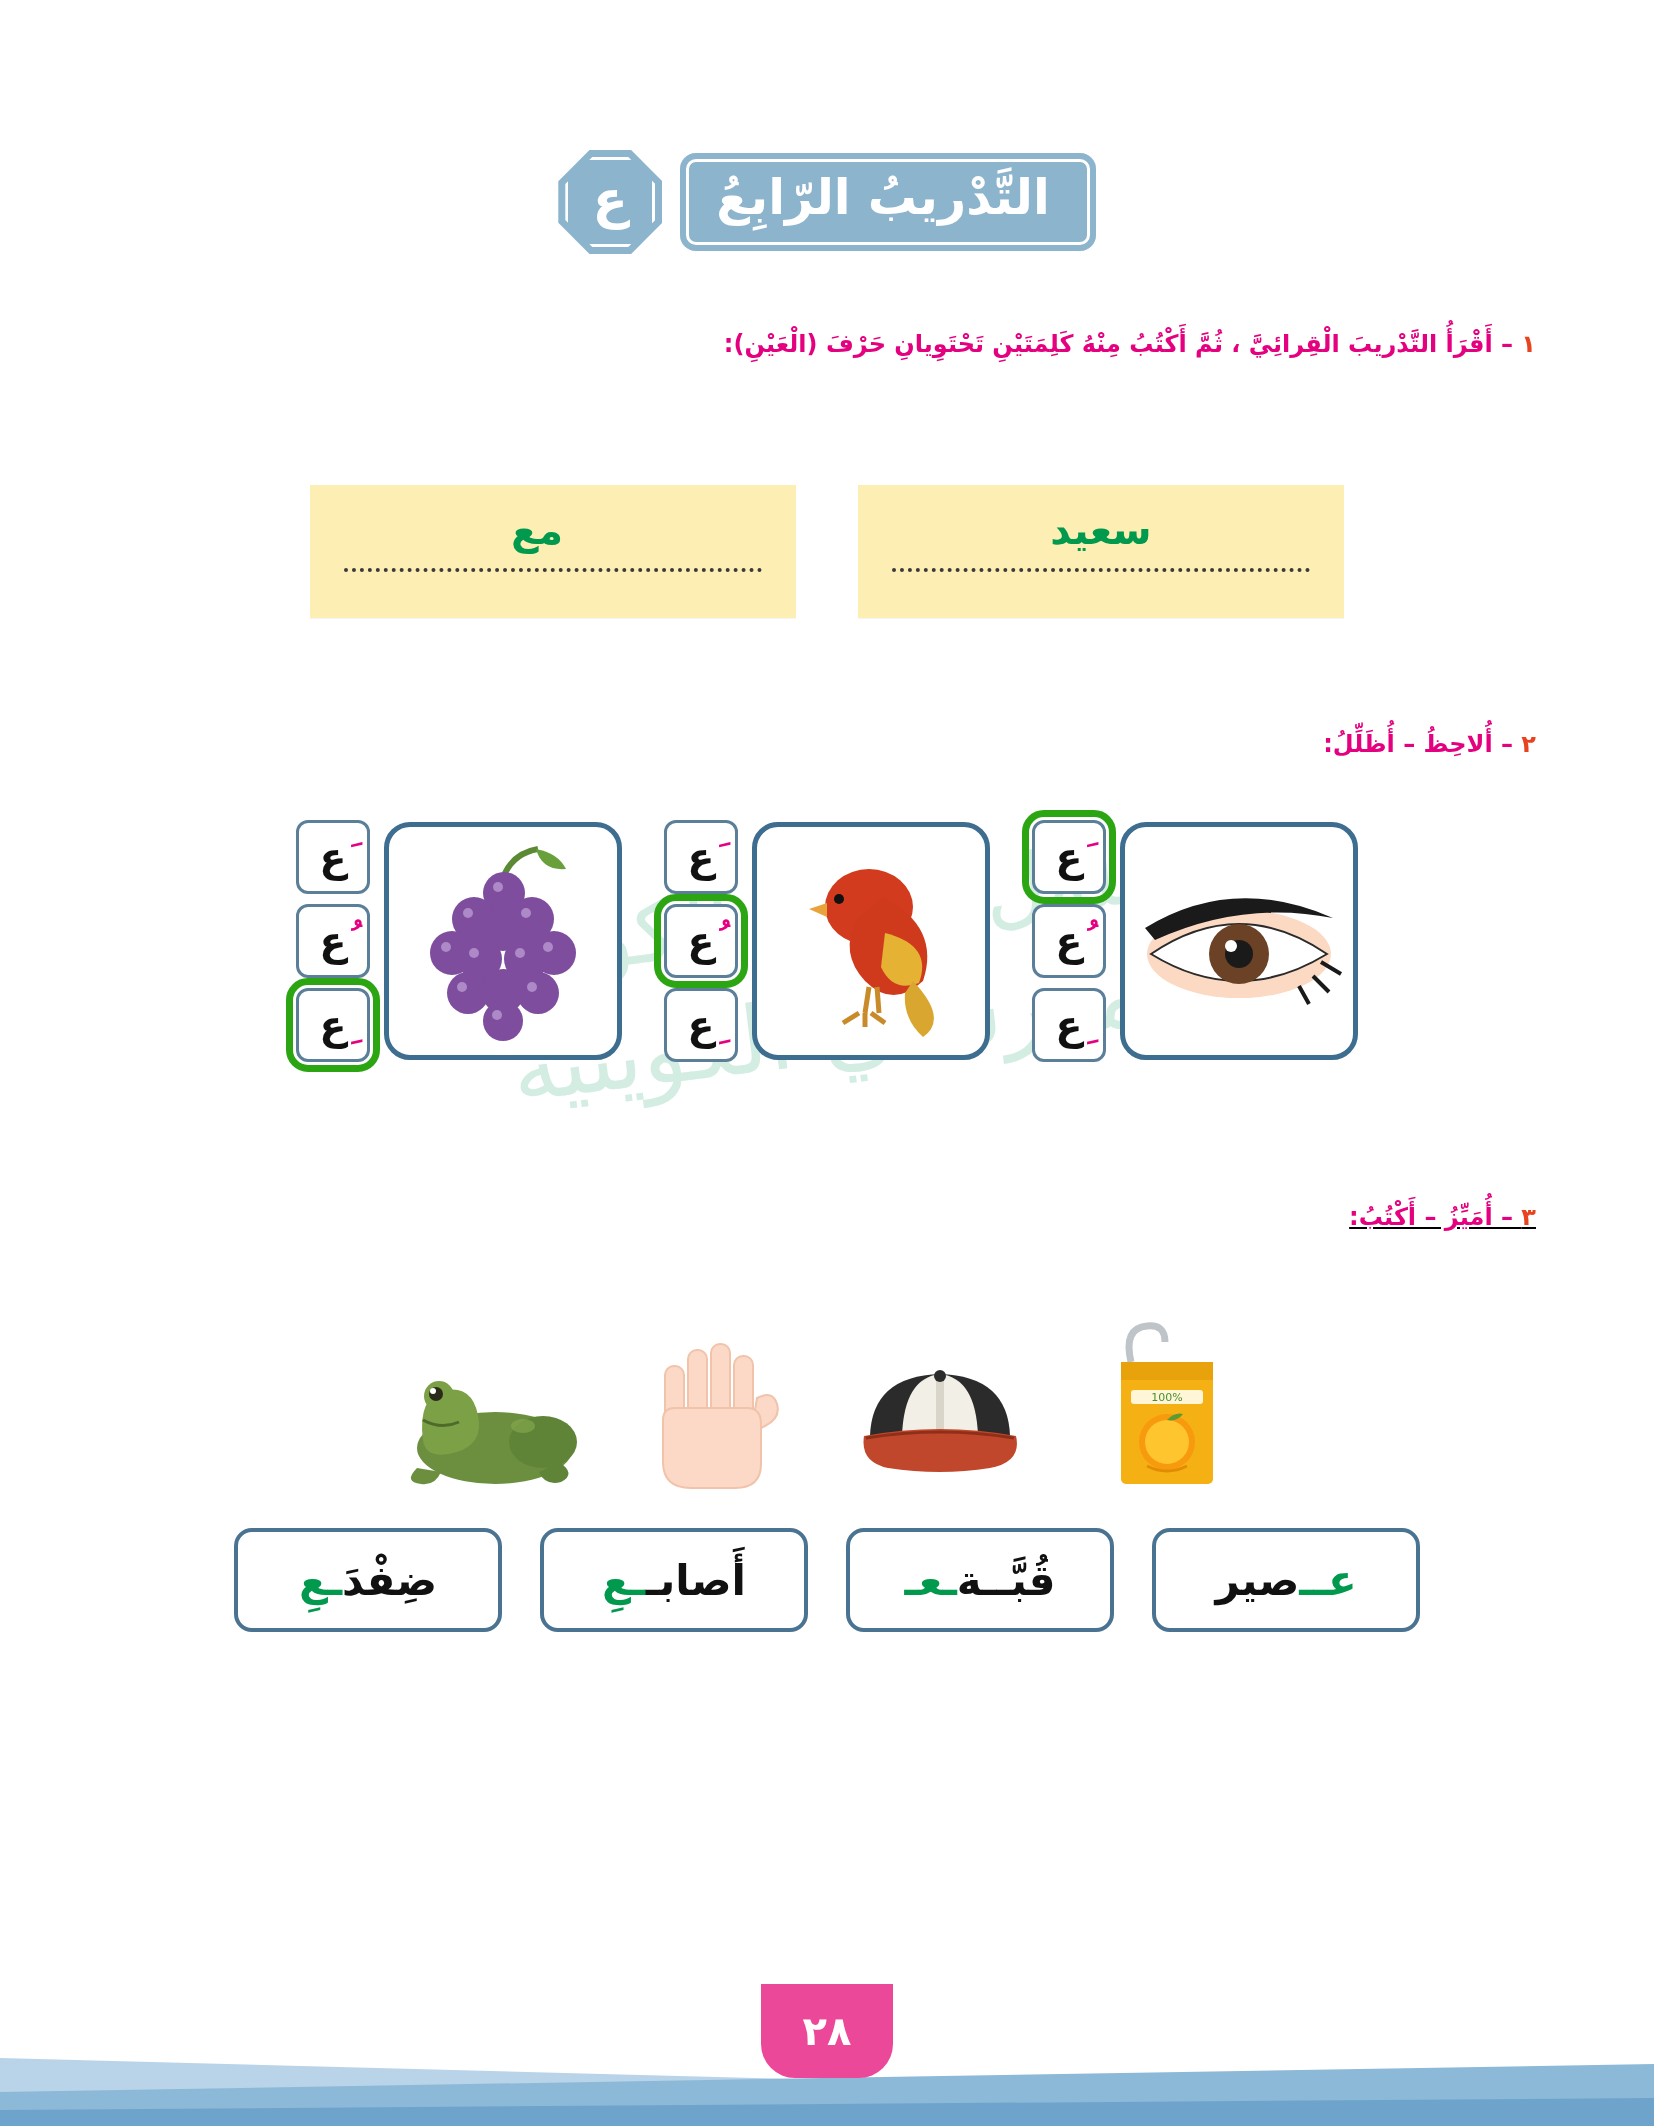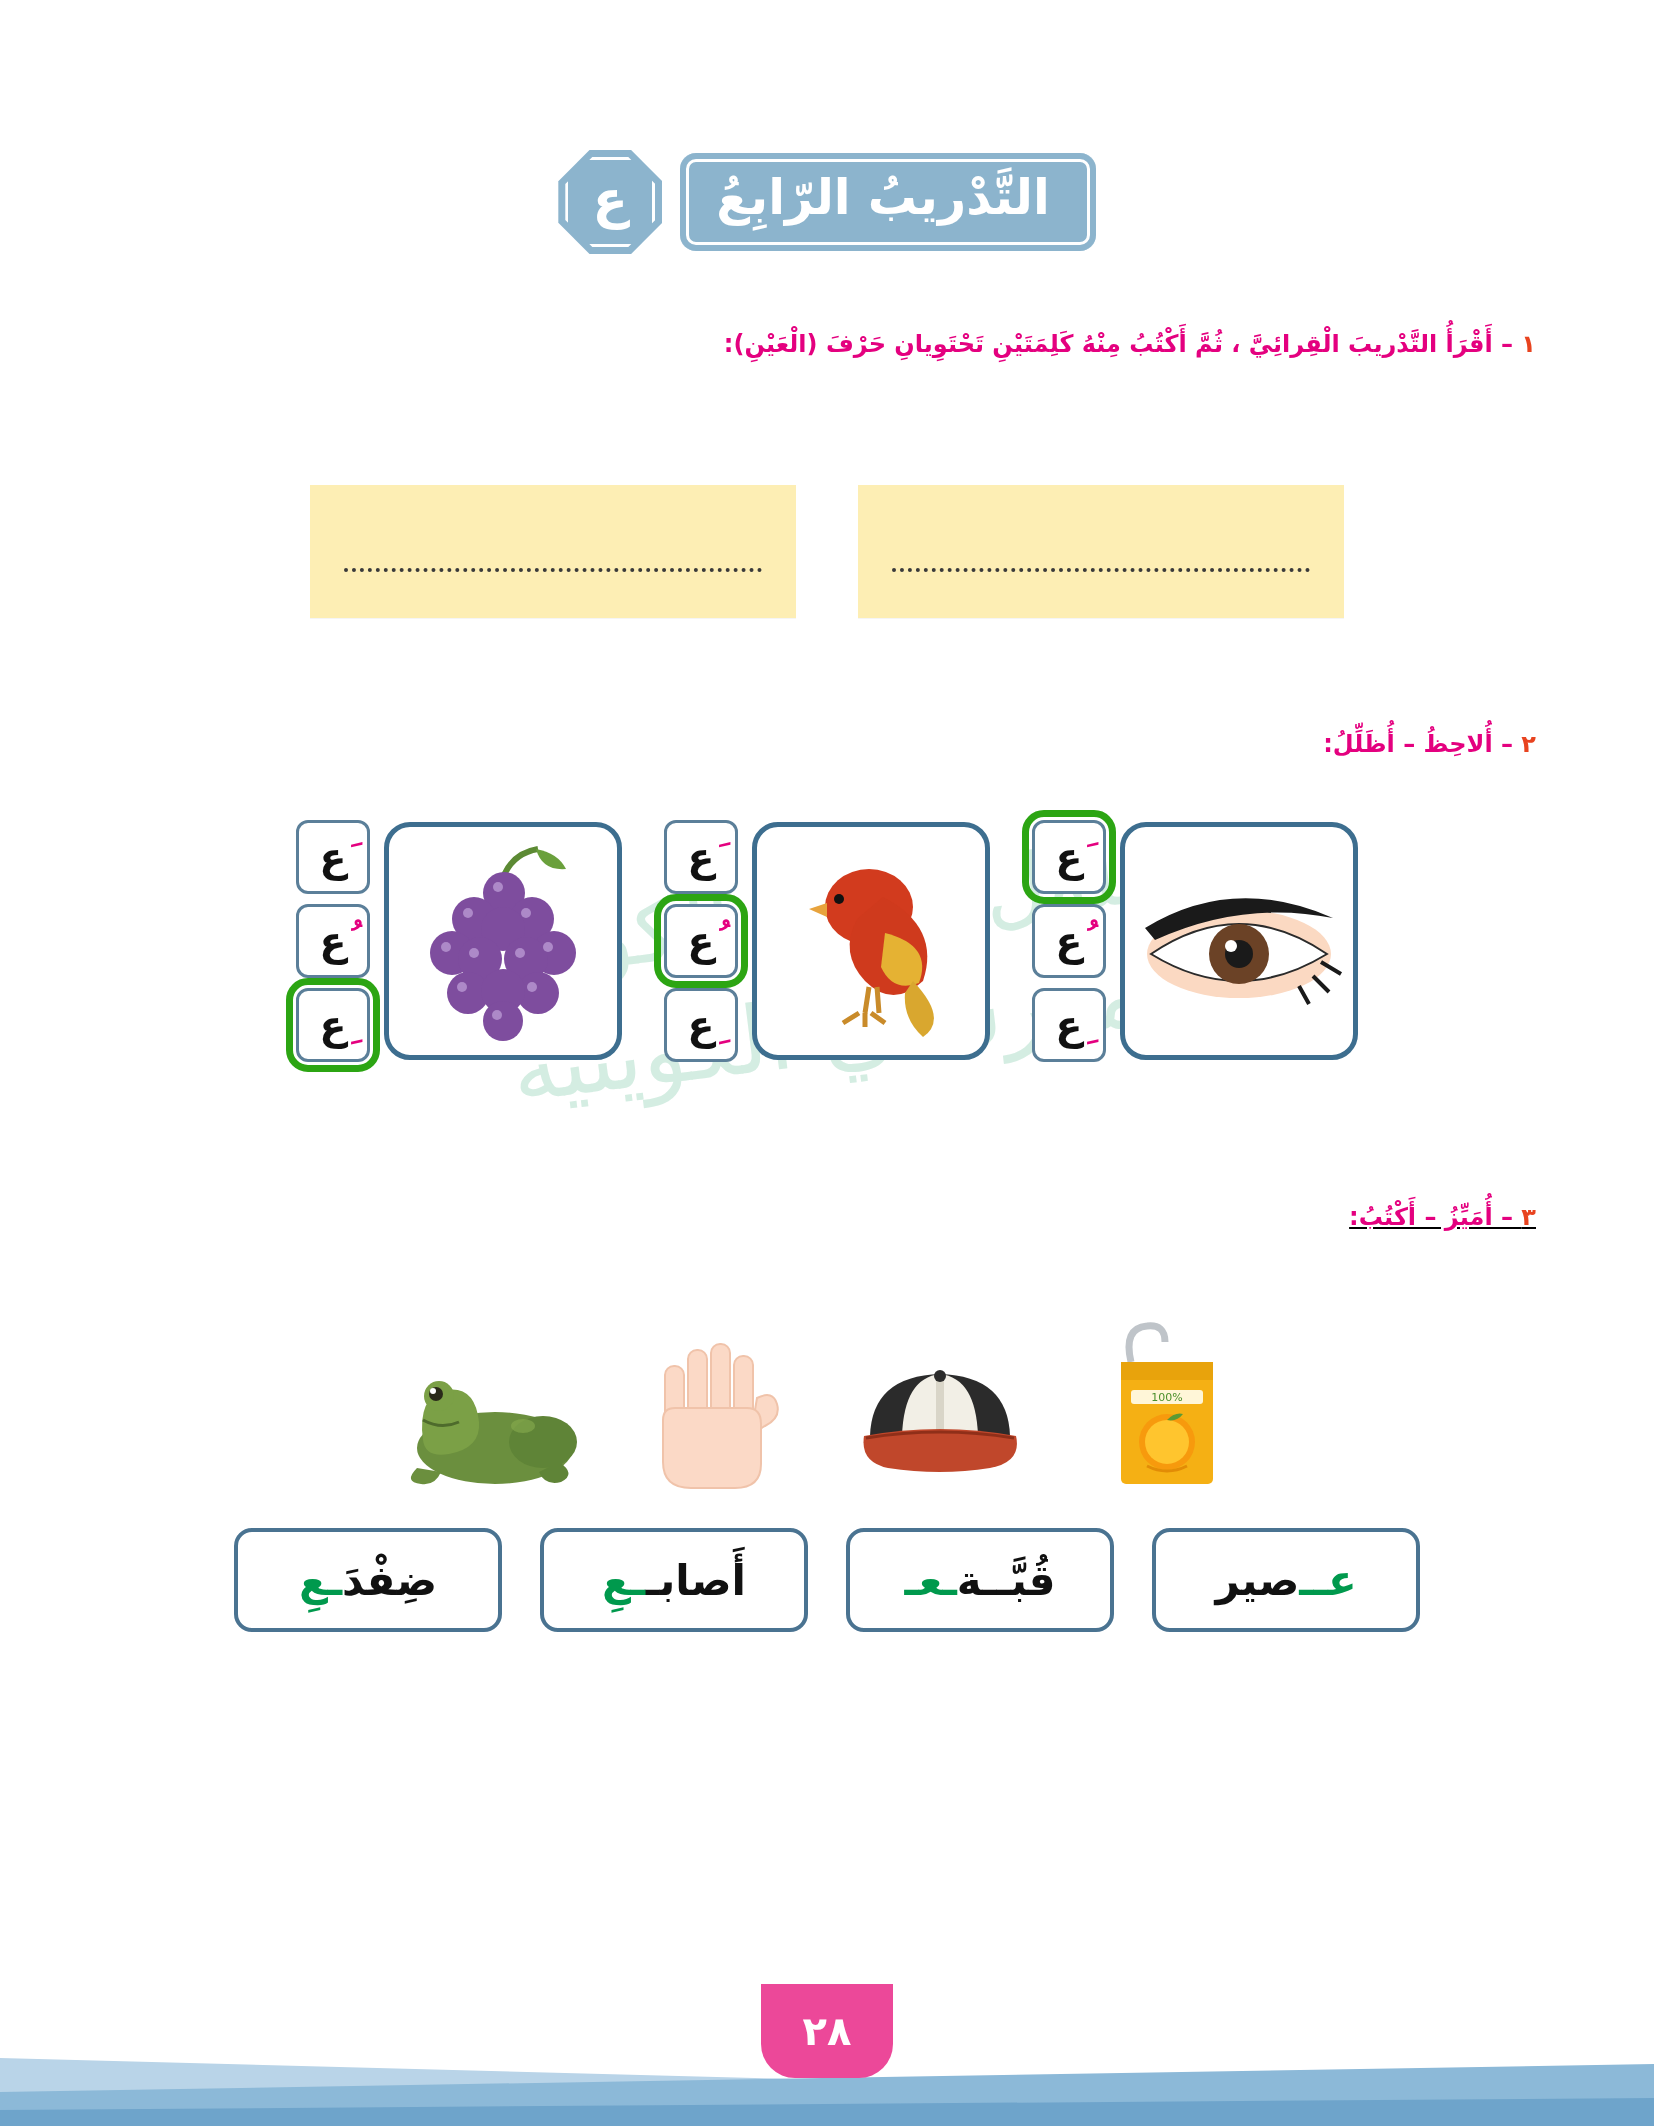--- a/index.html
+++ b/index.html
@@ -152,23 +152,25 @@
   </div>
 </div>
 
 <div class="instr" style="top:330px;">
   <span class="cr">١</span>
   <span class="cp">– أَقْرَأُ التَّدْريبَ الْقِرائِيَّ ، ثُمَّ أَكْتُبُ مِنْهُ كَلِمَتَيْنِ تَحْتَوِيانِ حَرْفَ (الْعَيْنِ):</span>
 </div>
 
 <div class="notes">
   <div class="note right">
+    <div class="ans">سعيد</div>
     <div class="dots"></div>
   </div>
   <div class="note left">
+    <div class="ans">مع</div>
     <div class="dots"></div>
   </div>
 </div>
 
 <div class="instr" style="top:730px;">
   <span class="cr">٢</span>
   <span class="cp">– أُلاحِظُ – أُظَلِّلُ:</span>
 </div>
 
 <div class="q2row">

